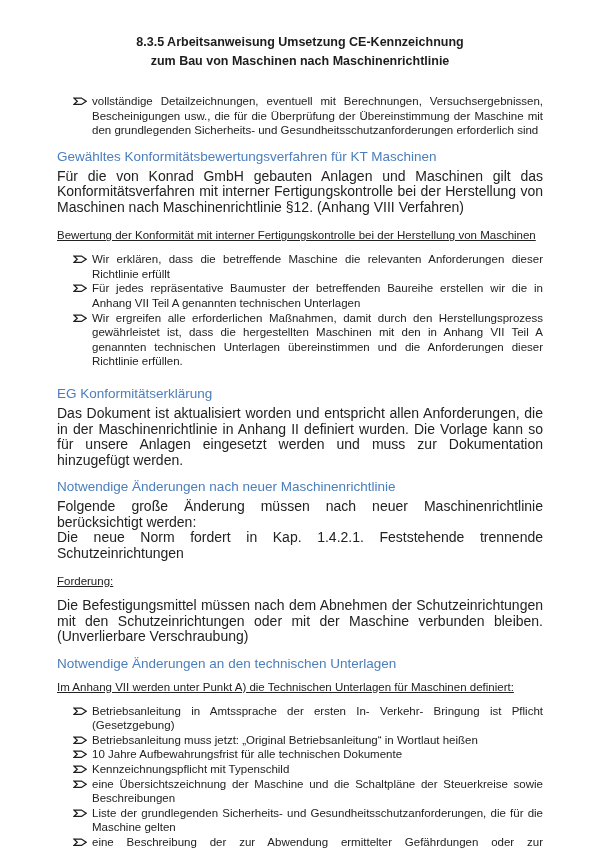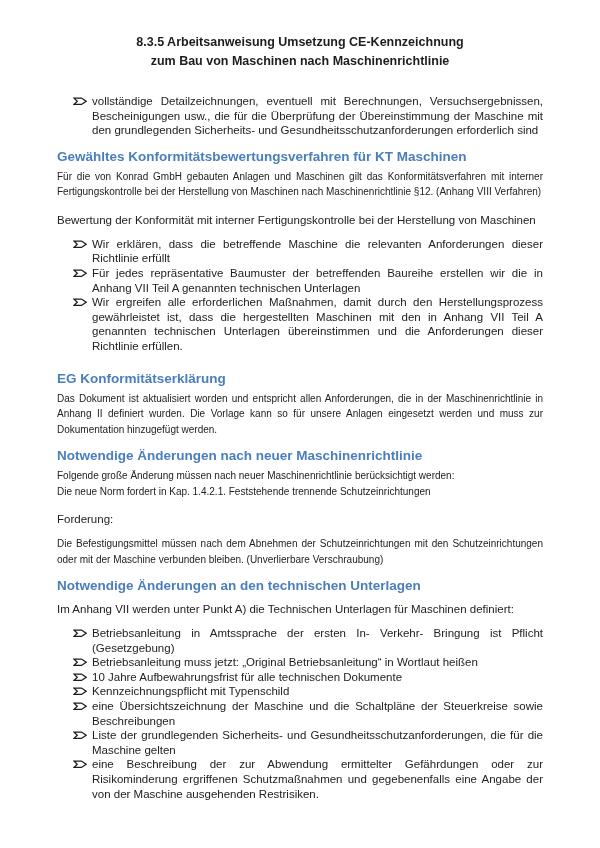--- a/index.html
+++ b/index.html
@@ -17,30 +17,31 @@
     overflow:hidden;
   }
   .doc-title {
     font-size:12.5px; line-height:19px; font-weight:bold;
     text-align:center; color:#1d1d1d;
     margin:0 0 0 0;
   }
   .spacer-after-title { height:23px; }
   h2.sec {
     color:var(--heading-blue);
-    font-size:13.5px; line-height:16px; font-weight:bold;
+    font-size:13.5px; line-height:16px; font-weight:normal;
     margin:11px 0 4px 0;
   }
   p.body {
-    font-size:10px; line-height:15.5px;
+    font-size:14px; line-height:15.5px;
     text-align:justify;
     margin:0 0 0 0;
   }
   .subhead {
     font-size:11.5px; line-height:15px;
+    text-decoration:underline;
     margin:13px 0 9px 0;
   }
   ul.bullets {
     list-style:none;
     margin:0; padding:0;
   }
   ul.bullets li {
     display:flex;
     align-items:flex-start;
     font-size:11.5px; line-height:14.6px;

